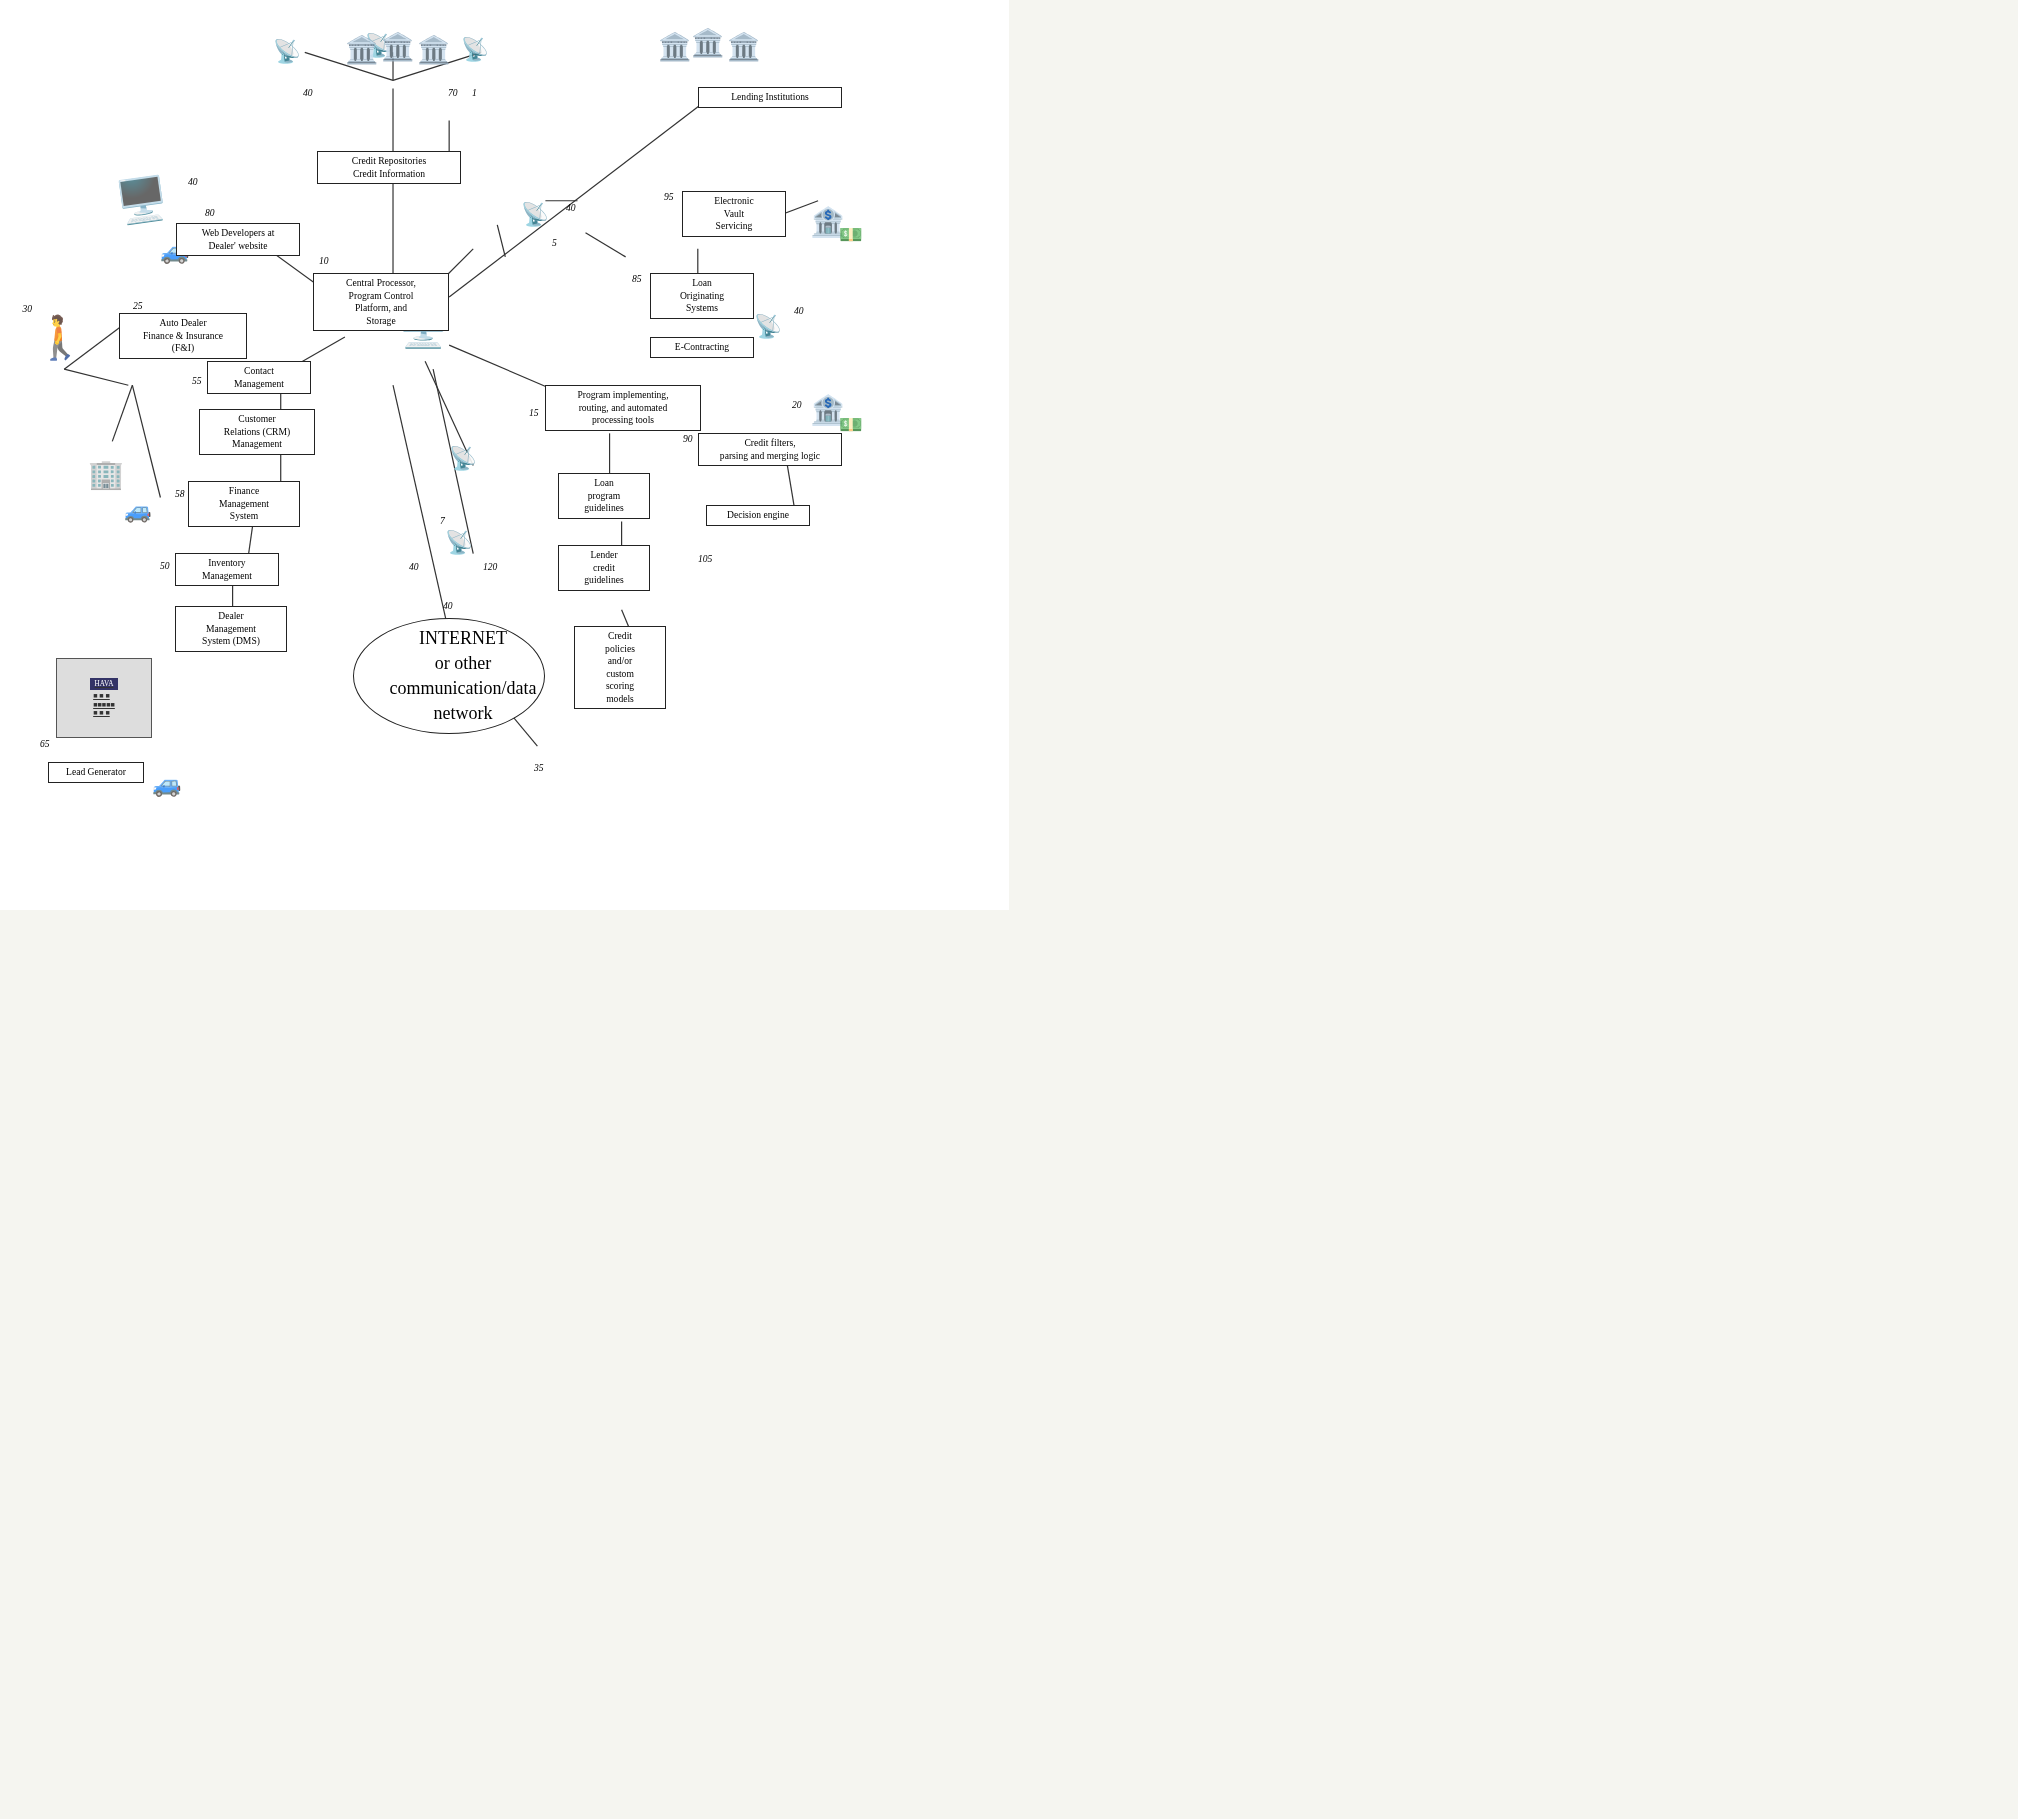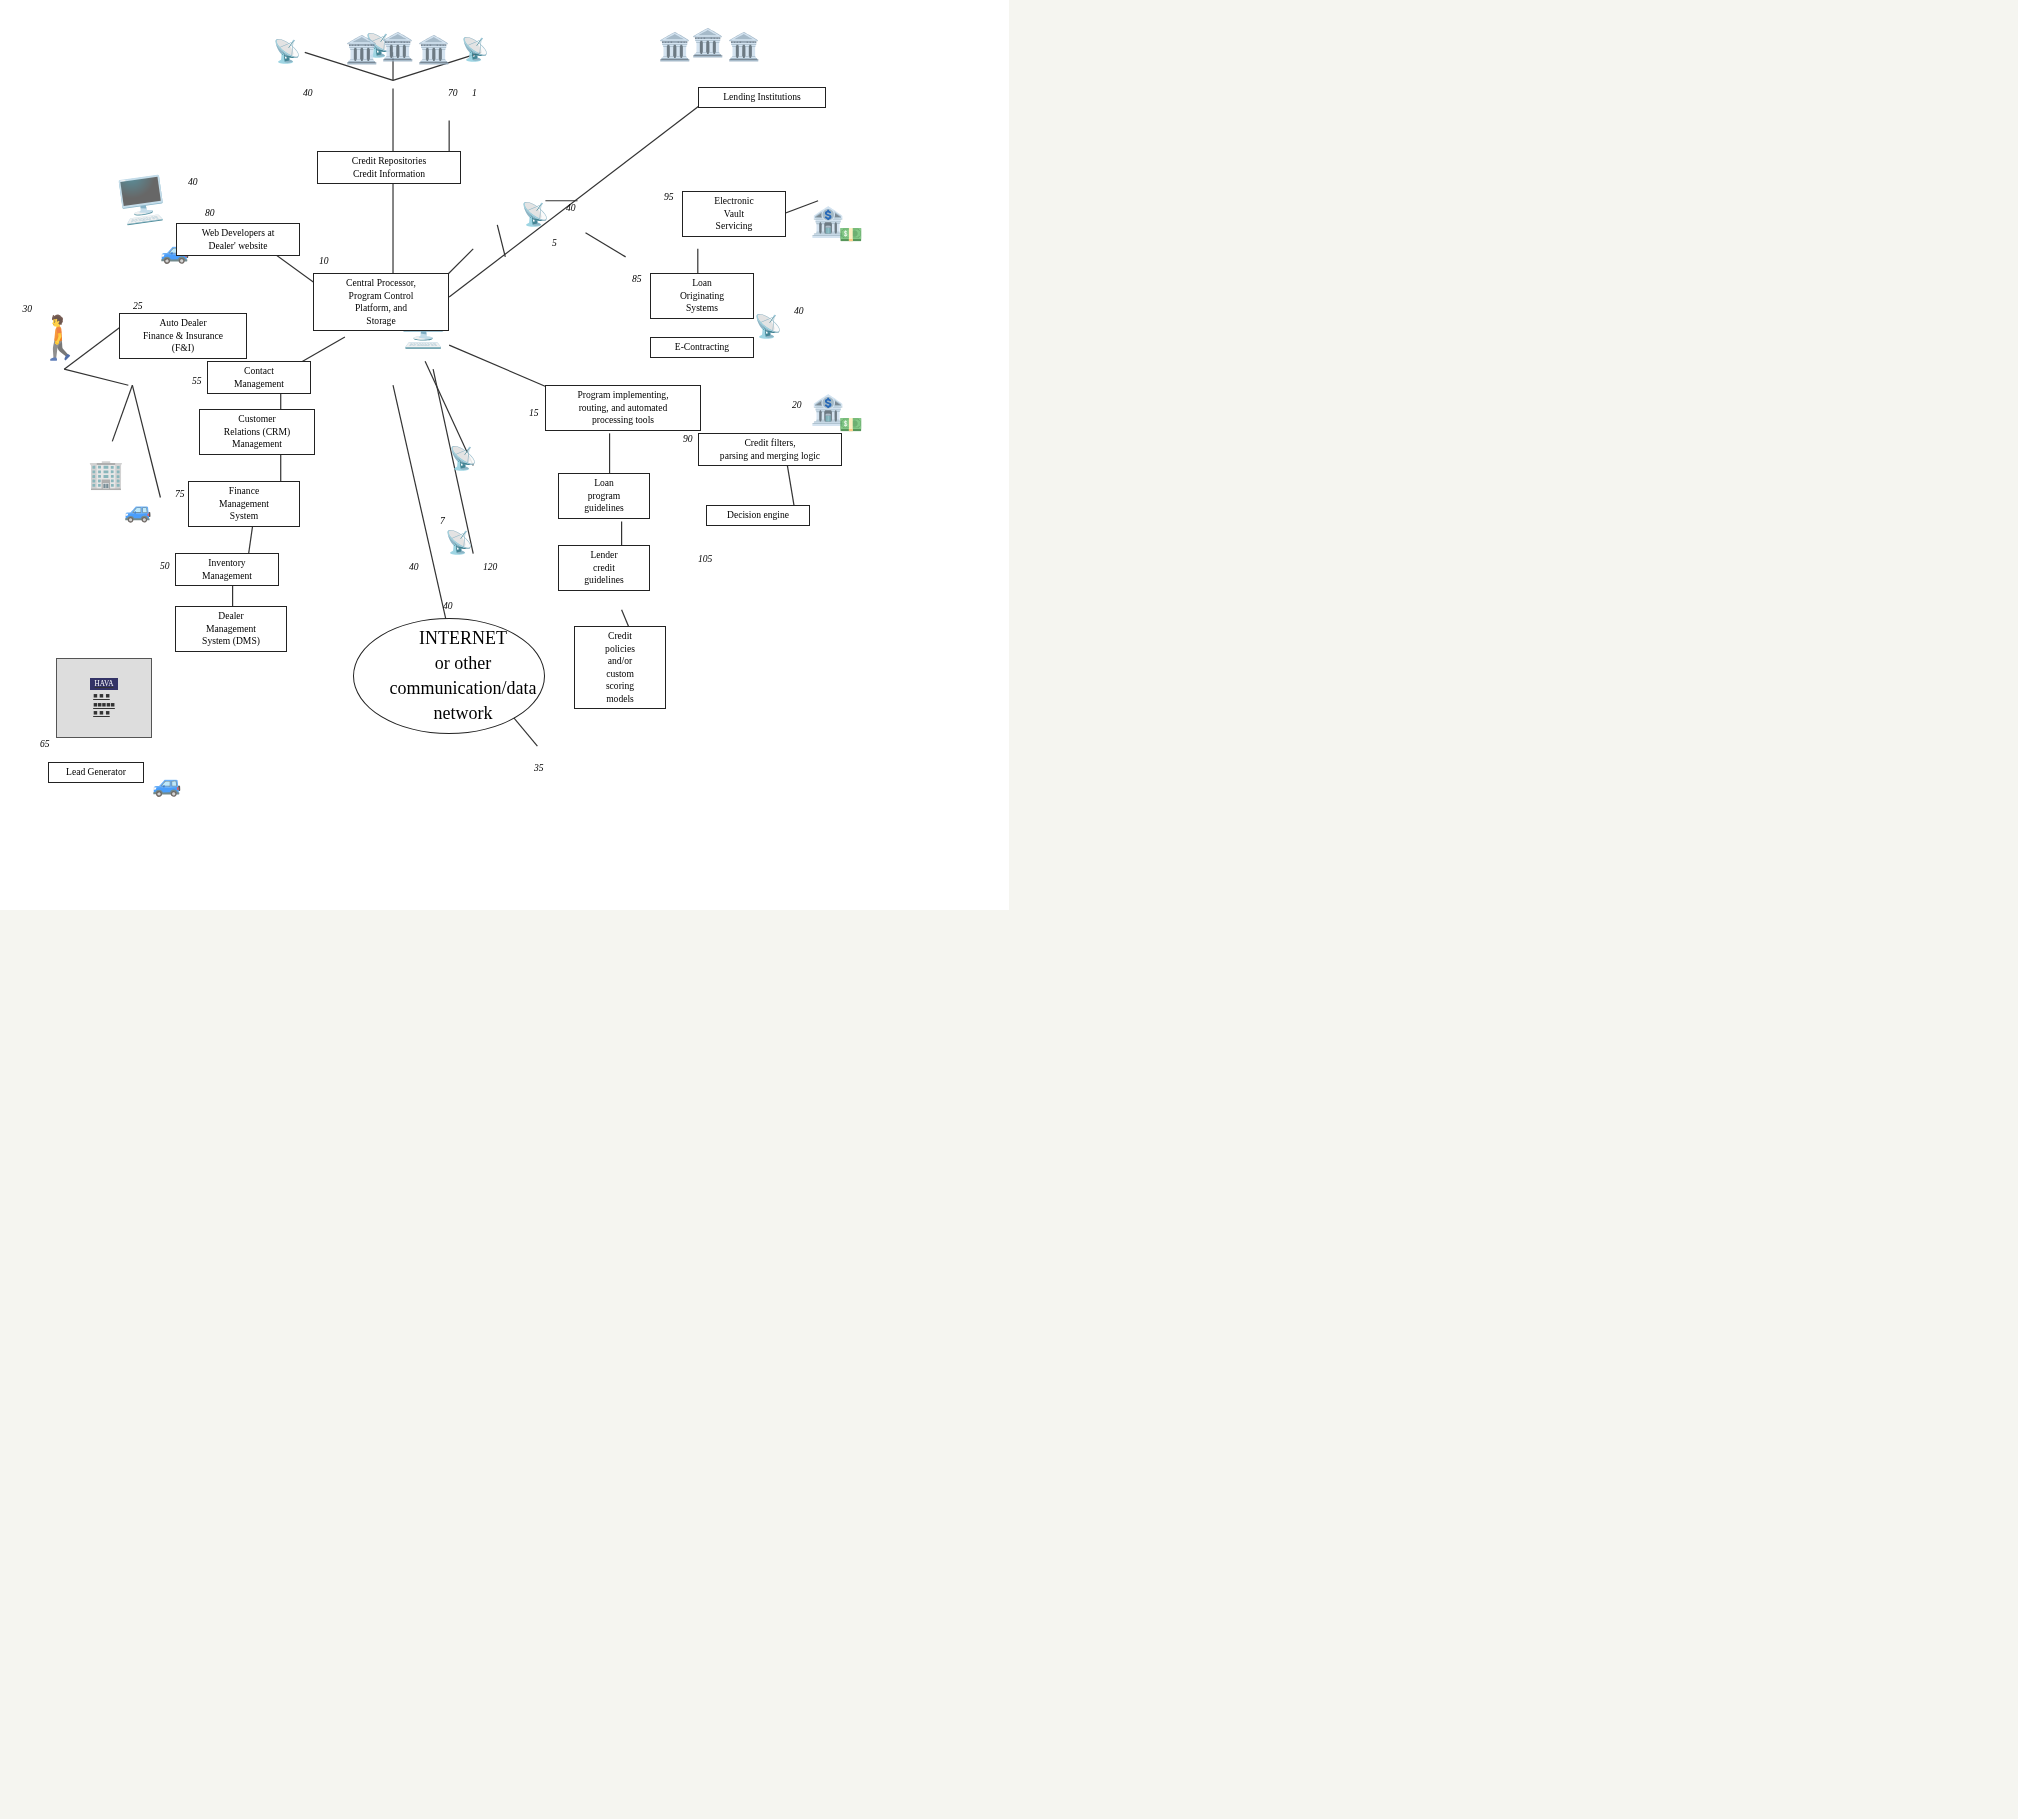--- a/index.html
+++ b/index.html
@@ -186,21 +186,21 @@
       <div style="font-size:7.2px;text-align:left;padding:0 3.2px;">■ ■ ■<br>■■■■■<br>■ ■ ■</div>
     </div>
   </div>
 
   <div style="position:absolute;left:152px;top:770px;font-size:24px;opacity:0.8;">🚙</div>
 
   <div class="box" style="left:317px;top:151px;width:144px;">
     <span>Credit Repositories<br>Credit Information</span>
   </div>
 
-  <div class="box" style="left:698px;top:87px;width:128px;">
+  <div class="box" style="left:698px;top:87px;width:144px;">
     <span>Lending Institutions</span>
   </div>
 
   <div class="box" style="left:682px;top:191px;width:104px;">
     <span>Electronic<br>Vault<br>Servicing</span>
   </div>
 
   <div class="label" style="left:664px;top:191px;">95</div>
 
   <div class="box" style="left:650px;top:273px;width:104px;">
@@ -238,21 +238,21 @@
   <div class="label" style="left:192px;top:375px;">55</div>
 
   <div class="box" style="left:199px;top:409px;width:116px;">
     <span>Customer<br>Relations (CRM)<br>Management</span>
   </div>
 
   <div class="box" style="left:188px;top:481px;width:112px;">
     <span>Finance<br>Management<br>System</span>
   </div>
 
-  <div class="label" style="left:175px;top:488px;">75</div>
+  <div class="label" style="left:175px;top:488px;">58</div>
 
   <div class="box" style="left:175px;top:553px;width:104px;">
     <span>Inventory<br>Management</span>
   </div>
 
   <div class="label" style="left:160px;top:560px;">50</div>
 
   <div class="label" style="left:265px;top:608px;">80</div>
 
   <div class="box" style="left:175px;top:606px;width:112px;">

